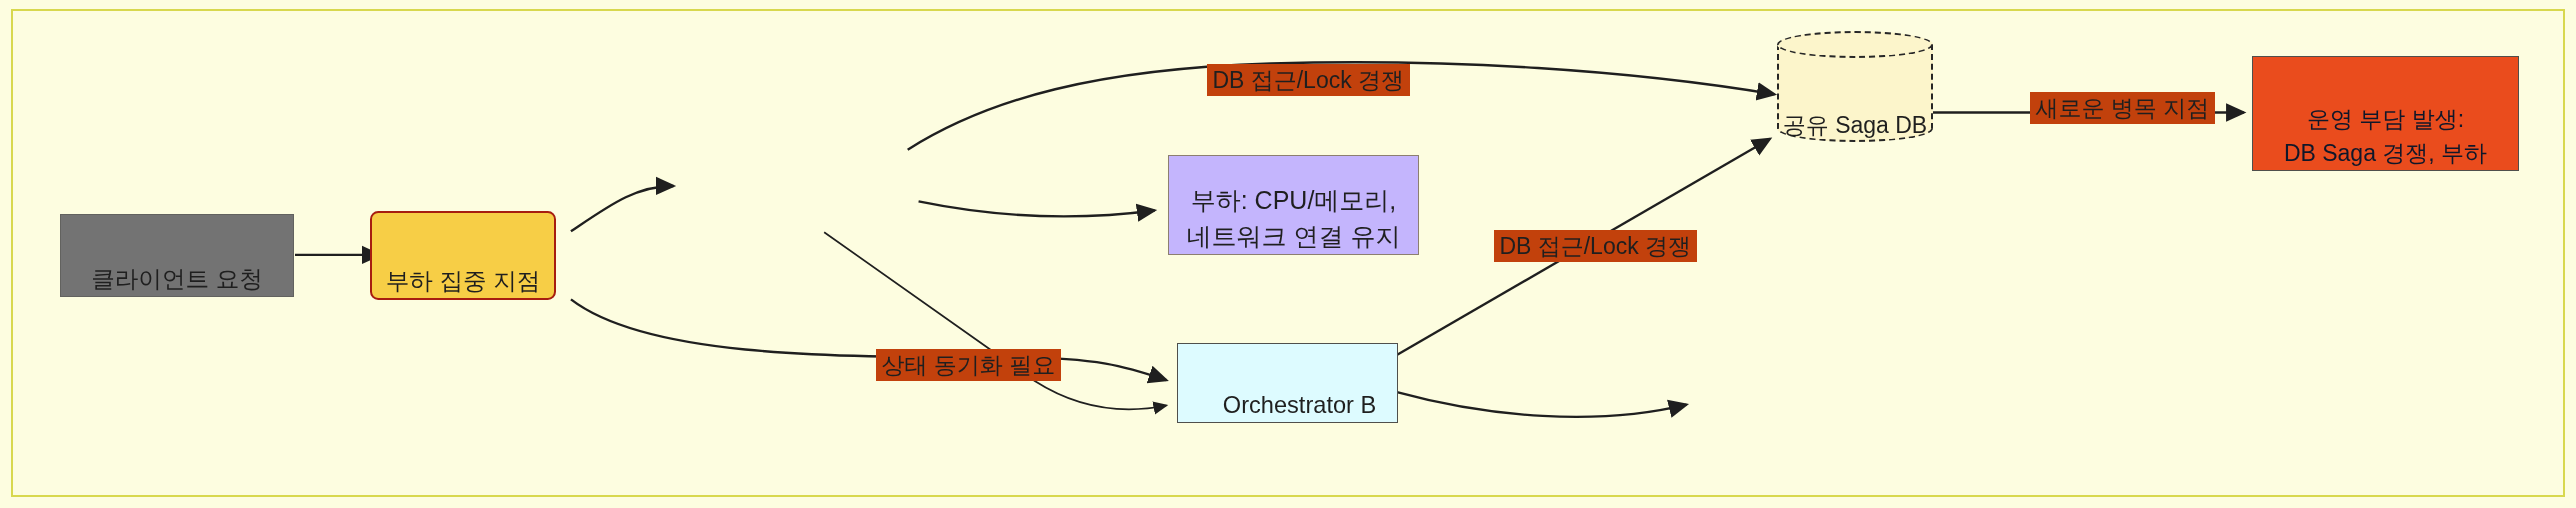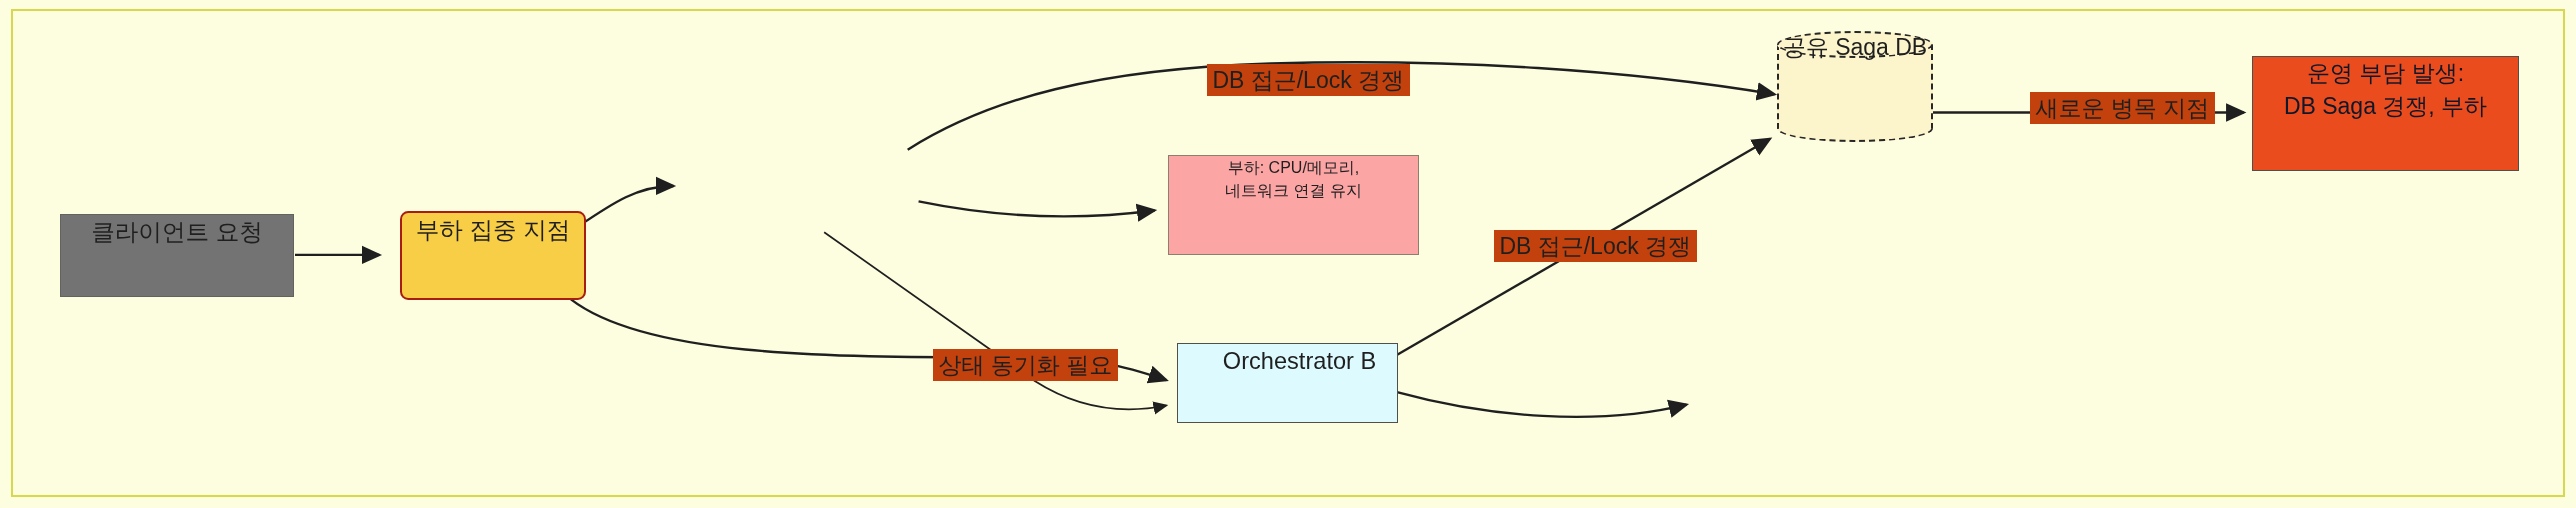--- a/index.html
+++ b/index.html
@@ -14,39 +14,39 @@
   #frame{
     position:absolute;left:11px;top:9px;
     width:2554px;height:488px;
     border:2.7px solid #d8d84e;
     box-sizing:border-box;
     background:#fdfde0;
     pointer-events:none;
   }
   svg#wires{position:absolute;left:0;top:0;width:2576px;height:508px;overflow:visible;}
 
-  .node{position:absolute;box-sizing:border-box;display:flex;align-items:flex-start;justify-content:center;text-align:center;}
+  .node{position:absolute;box-sizing:border-box;display:flex;align-items:flex-end;justify-content:center;text-align:center;}
   .node .lbl{display:block;line-height:1.45;}
 
   
   .n-client{
     background:#737373;border:1.5px solid #62625f;
     font-size:23.6px;color:#1f1f1f;
   }
   .n-hotspot{
     background:#f7ce46;border:2.7px solid #a71d10;border-radius:8.2px;
     font-size:23.6px;color:#1f1f1f;
   }
   .n-orch{
     background:#ddfbff;border:1.5px solid #4f4f4c;
     font-size:23.6px;color:#1f1f1f;
   }
   .n-note{
-    background:#fca5a5;border:1.5px solid #8c7f70;
-    font-size:16px;color:#1f1f1f;
+    background:#c4b5fd;border:1.5px solid #8c7f70;
+    font-size:25px;color:#1f1f1f;
   }
   .n-danger{
     background:#ea4c1d;border:1.5px solid #4f4f4c;
     font-size:23px;color:#0f172a;
   }
   
   .n-db{
     background:transparent;border:none;
     font-size:23px;color:#1f1f1f;
   }
@@ -118,21 +118,21 @@
 
     <path d="M1538,432 C1640,460 1760,470 1858,446" fill="none" stroke="#1f1f1f" stroke-width="2.6" marker-end="url(#ah)"></path>
 
     <path d="M2128,124 L2472,124" fill="none" stroke="#1f1f1f" stroke-width="2.6" marker-end="url(#ah)"></path>
   </svg>
 
   <div class="node n-client" style="left:60px;top:214px;width:234px;height:83px;">
     <span class="lbl">클라이언트 요청</span>
   </div>
 
-  <div class="node n-hotspot" style="left:400px;top:211px;width:186px;height:89px;">
+  <div class="node n-hotspot" style="left:370px;top:211px;width:186px;height:89px;">
     <span class="lbl">부하 집중 지점</span>
   </div>
 
 
   <div class="node n-orch" style="left:1177px;top:343px;width:221px;height:80px;padding-left:24px;">
     <span class="lbl">Orchestrator B</span>
   </div>
 
   <div class="node n-note" style="left:1168px;top:155px;width:251px;height:100px;">
     <span class="lbl">
@@ -154,20 +154,20 @@
 
   <div class="node n-danger" style="left:2252px;top:56px;width:267px;height:115px;">
     <span class="lbl">
       <span>운영 부담 발생:</span><br>
       <span>DB Saga 경쟁, 부하</span>
     </span>
   </div>
 
   <div class="elabel" style="left:1207px;top:64px;">DB 접근/Lock 경쟁</div>
 
-  <div class="elabel" style="left:933px;top:349px;">상태 동기화 필요</div>
+  <div class="elabel" style="left:876px;top:349px;">상태 동기화 필요</div>
 
   <div class="elabel" style="left:1494px;top:230px;">DB 접근/Lock 경쟁</div>
 
   <div class="elabel" style="left:2030px;top:92px;">새로운 병목 지점</div>
 
 </div>
 
 
 </body></html>

